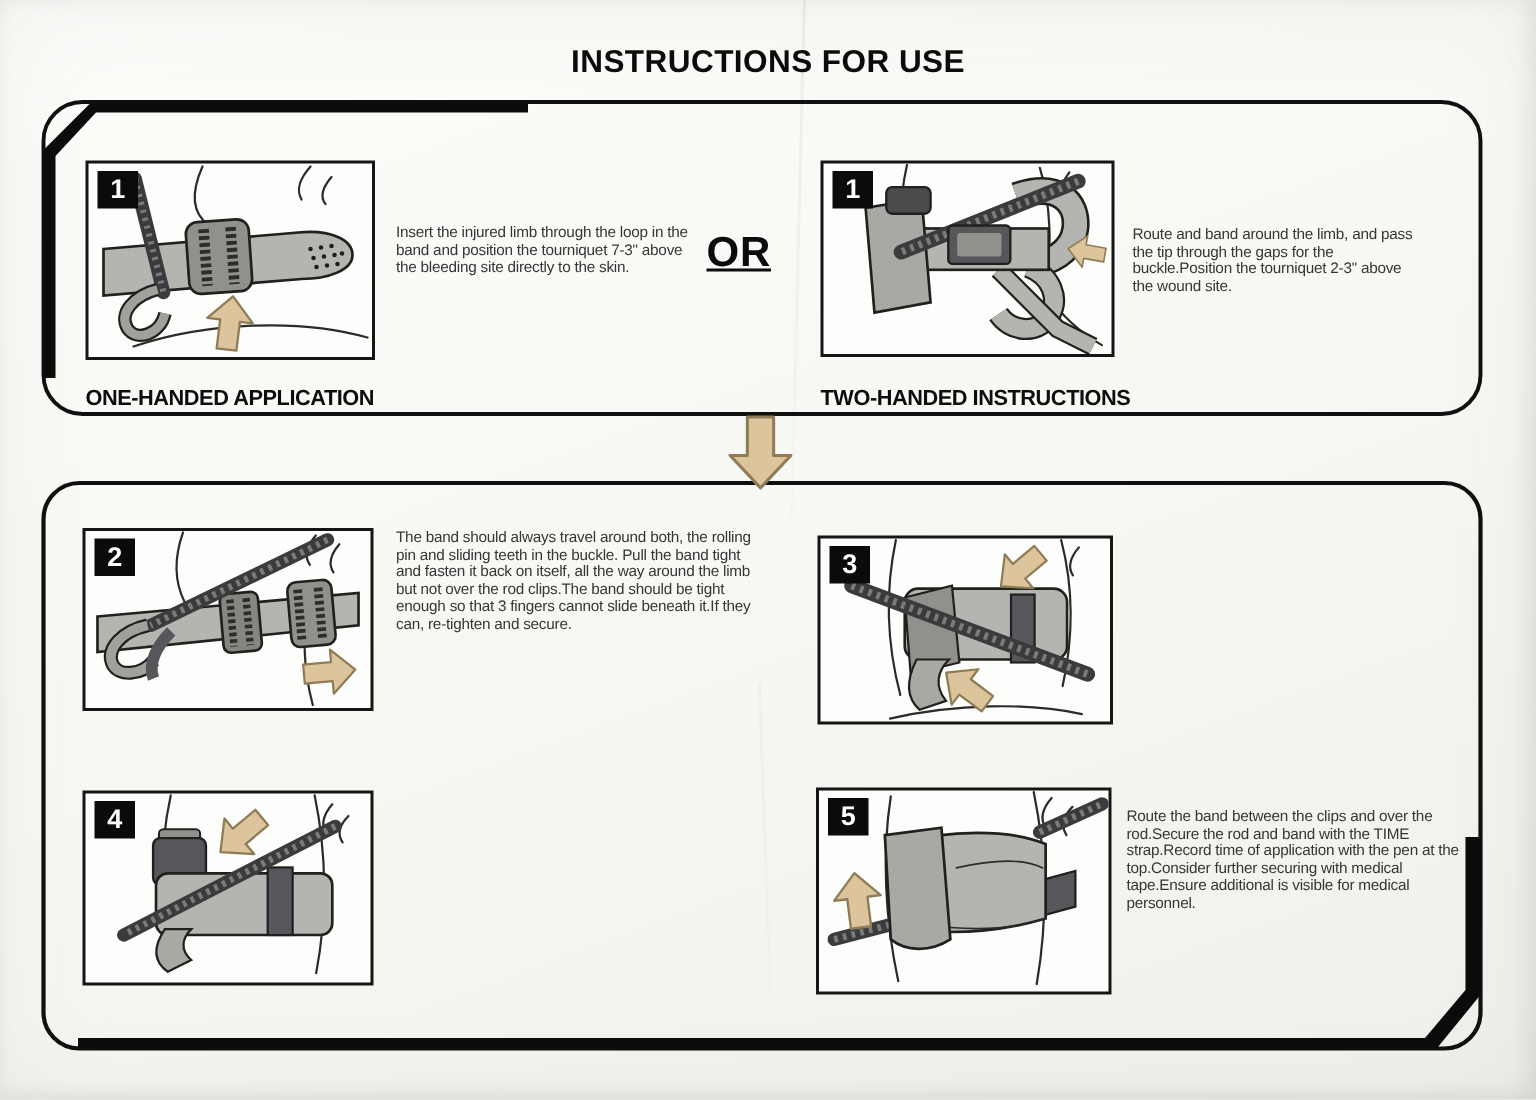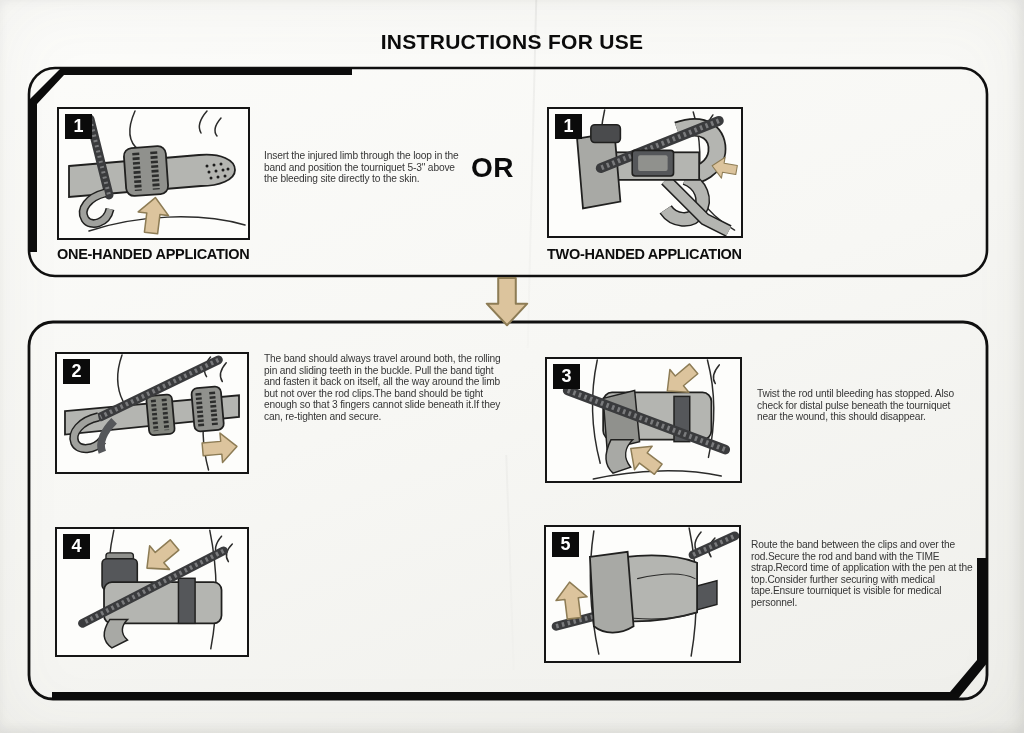--- a/index.html
+++ b/index.html
@@ -24,23 +24,23 @@
 
   figure.panel { position:absolute; margin:0; background:#fdfdfb; border:2.3px solid #151515; box-sizing:border-box; }
   .badge {
     position:absolute; left:6px; top:5px; width:27px; height:25px; z-index:2;
     background:#0b0b0b; color:#fff; font-size:18px; font-weight:bold;
     display:flex; align-items:center; justify-content:center;
   }
   .illo { position:absolute; left:0; top:0; width:100%; height:100%; }
   .ln { fill:none; stroke:#2b2b2a; stroke-width:1.5; stroke-linecap:round; }
 
-  .caption { position:absolute; font-size:14.5px; font-weight:bold; letter-spacing:-.3px; color:#0d0d0d; white-space:nowrap; }
+  .caption { position:absolute; font-size:14.5px; font-weight:bold; letter-spacing:-.3px; color:#0d0d0d; white-space:nowrap;margin-top:12px; }
   .body { position:absolute; margin:0; font-size:10.2px; line-height:11.6px; letter-spacing:-.15px; color:#363636; }
-  .or { position:absolute; left:471px; top:152px; font-size:28px; font-weight:bold; letter-spacing:.5px; color:#0b0b0b; }
+  .or { position:absolute; left:471px; top:152px; font-size:28px; font-weight:bold; letter-spacing:.5px; color:#0b0b0b;text-decoration:underline; }
   .down-arrow { position:absolute; left:483px; top:275px; z-index:3; }
 </style>
 </head>
 <body>
 
 <div class="page">
 
   <svg width="0" height="0" style="position:absolute" aria-hidden="true">
     <defs>
       <path id="block-arrow" d="M0 -6.5 L19 -6.5 L19 -15 L35 0 L19 15 L19 6.5 L0 6.5 Z" fill="#dcc49d" stroke="#8d7c55" stroke-width="1.5" stroke-linejoin="round"></path>
@@ -85,21 +85,21 @@
         <line x1="96" y1="43" x2="96" y2="81" stroke="#2c2d2c" stroke-width="7" stroke-dasharray="2.6 2"></line>
       </g>
       <line x1="31" y1="10" x2="50" y2="86" stroke="#3a3b3d" stroke-width="9" stroke-linecap="round"></line>
       <line x1="31" y1="10" x2="50" y2="86" stroke="#7a7b7d" stroke-width="4" stroke-dasharray="2 3.4"></line>
       <path d="M46 84 C30 88 20 100 26 110 C32 119 48 114 51 100" fill="none" stroke="#20201f" stroke-width="9"></path>
       <path d="M46 84 C30 88 20 100 26 110 C32 119 48 114 51 100" fill="none" stroke="#a0a19d" stroke-width="6"></path>
       <use href="#block-arrow" transform="translate(92 124) rotate(-83) scale(1.02)"></use>
     </svg>
   </figure>
   <div class="caption" style="left:57px;top:246px">ONE-HANDED APPLICATION</div>
-  <p class="body" style="left:264px;top:150px;width:206px">Insert the injured limb through the loop in the band and position the tourniquet 5-3" above the bleeding site directly to the skin.</p>
+  <p class="body" style="left:264px;top:150px;width:206px">Insert the injured limb through the loop in the band and position the tourniquet 7-3" above the bleeding site directly to the skin.</p>
 
   <div class="or">OR</div>
 
   <figure class="panel" style="left:547px;top:107px;width:196px;height:131px">
     <span class="badge">1</span>
     <svg class="illo" viewBox="0 0 194 129">
       <path class="ln" d="M56 1 C50 28 50 60 58 94"></path>
       <path class="ln" d="M146 3 C153 26 155 56 149 88"></path>
       <path class="ln" d="M150 88 C160 102 172 114 188 123"></path>
       <path class="ln" d="M166 6 C160 14 158 20 162 26"></path>
@@ -112,21 +112,22 @@
       <rect x="36" y="44" width="116" height="28" fill="#b4b5b1" stroke="#20201f" stroke-width="1.8"></rect>
       <path d="M28 30 L66 24 L72 94 L34 101 Z" fill="#a8a9a5" stroke="#20201f" stroke-width="1.8"></path>
       <line x1="172" y1="12" x2="52" y2="60" stroke="#3a3b3d" stroke-width="10" stroke-linecap="round"></line>
       <line x1="172" y1="12" x2="52" y2="60" stroke="#7a7b7d" stroke-width="5" stroke-dasharray="2.5 3.5"></line>
       <rect x="84" y="42" width="42" height="26" rx="3" fill="#55575a" stroke="#20201f" stroke-width="1.6"></rect>
       <rect x="90" y="47" width="30" height="16" rx="2" fill="#90918d"></rect>
       <rect x="42" y="16" width="30" height="18" rx="4" fill="#4a4b4d" stroke="#20201f" stroke-width="1.6"></rect>
       <use href="#block-arrow" transform="translate(190 62) rotate(190) scale(0.72)"></use>
     </svg>
   </figure>
-  <div class="caption" style="left:547px;top:246px">TWO-HANDED APPLICATION</div>
+  <div class="caption" style="left:547px;top:246px">TWO-HANDED INSTRUCTIONS</div>
+  <p class="body" style="left:755px;top:151px;width:190px">Route and band around the limb, and pass the tip through the gaps for the buckle.Position the tourniquet 2-3" above the wound site.</p>
 
   <svg class="down-arrow" width="48" height="54" viewBox="0 0 48 54">
     <use href="#block-arrow" transform="translate(24 3) rotate(90) scale(1.35)"></use>
   </svg>
 
   <figure class="panel" style="left:55px;top:352px;width:194px;height:122px">
     <span class="badge">2</span>
     <svg class="illo" viewBox="0 0 189 120">
       <path class="ln" d="M64 1 C58 18 58 34 65 48"></path>
       <path class="ln" d="M150 46 C145 68 145 92 152 118"></path>
@@ -163,21 +164,20 @@
       <rect x="56" y="34" width="110" height="48" rx="9" fill="#b4b5b1" stroke="#20201f" stroke-width="1.8"></rect>
       <path d="M56 40 L88 32 L93 84 L60 92 Z" fill="#90918d" stroke="#20201f" stroke-width="1.5"></path>
       <path d="M64 82 C57 96 57 108 66 116 L84 110 C76 100 78 90 86 82 Z" fill="#a8a9a5" stroke="#20201f" stroke-width="1.5"></path>
       <rect x="128" y="38" width="16" height="46" fill="#55575a" stroke="#20201f" stroke-width="1.5"></rect>
       <line x1="20" y1="32" x2="180" y2="92" stroke="#3a3b3d" stroke-width="10" stroke-linecap="round"></line>
       <line x1="20" y1="32" x2="180" y2="92" stroke="#7a7b7d" stroke-width="5" stroke-dasharray="2.5 3.5"></line>
       <use href="#block-arrow" transform="translate(148 10) rotate(140)"></use>
       <use href="#block-arrow" transform="translate(112 112) rotate(-143)"></use>
     </svg>
   </figure>
-  <p class="body" style="left:757px;top:388px;width:210px">Twist the rod until bleeding has stopped. Also check for distal pulse beneath the tourniquet near the wound, this should disappear.</p>
 
   <figure class="panel" style="left:55px;top:527px;width:194px;height:130px">
     <span class="badge">4</span>
     <svg class="illo" viewBox="0 0 194 128">
       <path class="ln" d="M58 1 C50 38 50 78 61 118"></path>
       <path class="ln" d="M156 1 C164 40 165 80 157 122"></path>
       <path class="ln" d="M168 7 C162 14 160 21 164 27"></path>
       <path class="ln" d="M179 15 C173 21 171 27 175 33"></path>
       <rect x="50" y="24" width="28" height="12" rx="3" fill="#90918d" stroke="#20201f" stroke-width="1.4"></rect>
       <rect x="46" y="30" width="36" height="32" rx="5" fill="#55575a" stroke="#20201f" stroke-width="1.6"></rect>
@@ -202,15 +202,15 @@
       <line x1="10" y1="100" x2="56" y2="88" stroke="#3a3b3d" stroke-width="9" stroke-linecap="round"></line>
       <line x1="10" y1="100" x2="56" y2="88" stroke="#7a7b7d" stroke-width="4.5" stroke-dasharray="2.5 3.5"></line>
       <path d="M150 60 L172 54 L172 78 L150 84 Z" fill="#55575a" stroke="#20201f" stroke-width="1.5"></path>
       <path d="M50 36 C88 26 128 26 152 36 L152 86 C118 96 82 97 50 92 Z" fill="#b4b5b1" stroke="#20201f" stroke-width="1.8"></path>
       <path d="M44 30 L82 25 L88 100 C74 109 58 108 48 100 Z" fill="#a8a9a5" stroke="#20201f" stroke-width="1.8"></path>
       <path class="ln" d="M92 52 C118 46 138 46 150 52" style="stroke-width:1.1"></path>
       <path class="ln" d="M88 92 C112 94 134 92 152 86" style="stroke-width:1.1"></path>
       <use href="#block-arrow" transform="translate(28 92) rotate(-97) scale(1.05)"></use>
     </svg>
   </figure>
-  <p class="body" style="left:751px;top:539px;width:224px">Route the band between the clips and over the rod.Secure the rod and band with the TIME strap.Record time of application with the pen at the top.Consider further securing with medical tape.Ensure tourniquet is visible for medical personnel.</p>
+  <p class="body" style="left:751px;top:539px;width:224px">Route the band between the clips and over the rod.Secure the rod and band with the TIME strap.Record time of application with the pen at the top.Consider further securing with medical tape.Ensure additional is visible for medical personnel.</p>
 
 </div>
 
 </body></html>

